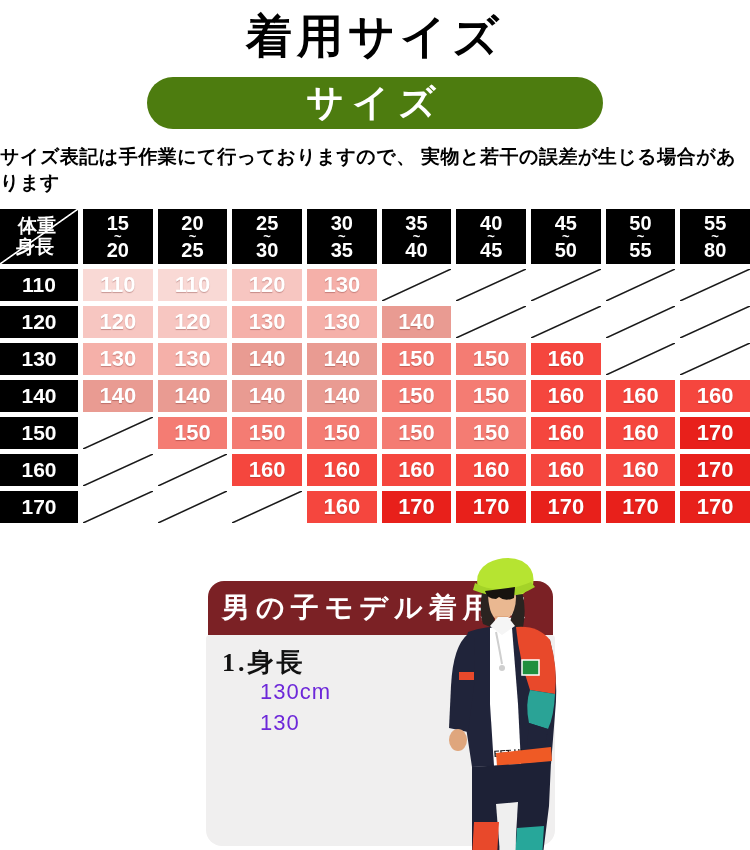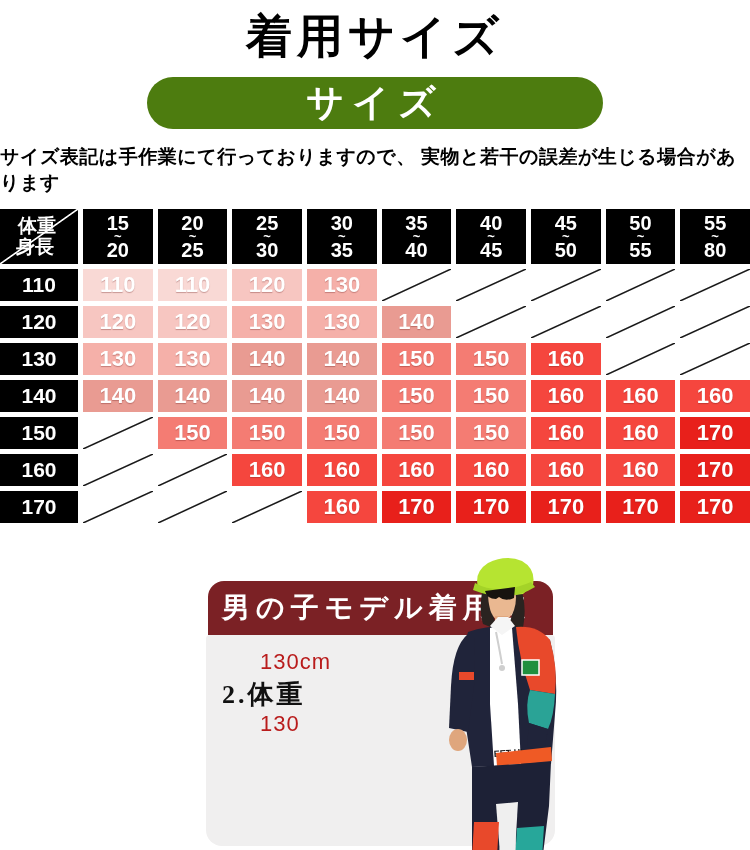--- a/index.html
+++ b/index.html
@@ -58,21 +58,21 @@
   }
   .model-body{
     position:absolute;left:206px;top:81px;width:349px;height:211px;z-index:1;
     background:#f0efef;border-radius:4px 4px 16px 16px;
     box-sizing:border-box;padding:13px 0 0 16px;
   }
   .item-label{
     font-family:"Liberation Serif","DejaVu Serif",serif;
     font-weight:bold;font-size:26px;color:#111;letter-spacing:3px;line-height:1.15;
   }
-  .item-value{font-size:22px;color:#b91c1c;margin:1px 0 5px 38px;letter-spacing:1px;}
+  .item-value{font-size:22px;color:#6d28d9;margin:1px 0 5px 38px;letter-spacing:1px;}
   .model-photo{position:absolute;left:438px;top:0;width:140px;height:332px;z-index:2;}
 </style>
 </head>
 <body>
 
 <h1 class="page-title">着用サイズ</h1>
 
 <div class="size-pill" style="background: #4d7c0f;">
   <span>サイズ</span>
 </div>
@@ -200,22 +200,22 @@
     <div class="cell val" style="background: rgb(232, 32, 27);">170</div>
     <div class="cell val" style="background: rgb(232, 32, 27);">170</div>
     <div class="cell val" style="background: rgb(232, 32, 27);">170</div>
   </div>
 
 <div class="model-section">
   <div class="model-bar" style="background: rgb(123, 33, 37);">
     <span>男の子モデル着用感</span>
   </div>
   <div class="model-body" id="model-list">
+      <div class="item-label">1.身長</div>
       <div class="item-value">130cm</div>
-      <div class="item-label">2.体重</div>
       <div class="item-value">130</div>
     </div>
 
   <svg class="model-photo" viewBox="0 0 140 332" xmlns="http://www.w3.org/2000/svg">
 
     <path d="M46 28 Q40 54 45 70 L60 76 Q50 50 52 32 Z" fill="#2a2320"></path>
     <path d="M80 28 Q90 48 85 74 L68 78 Q80 52 74 30 Z" fill="#2a2320"></path>
 
     <path d="M50 30 Q49 60 59 66 Q71 69 76 56 Q80 44 76 30 Q62 22 50 30" fill="#eab891"></path>
 

